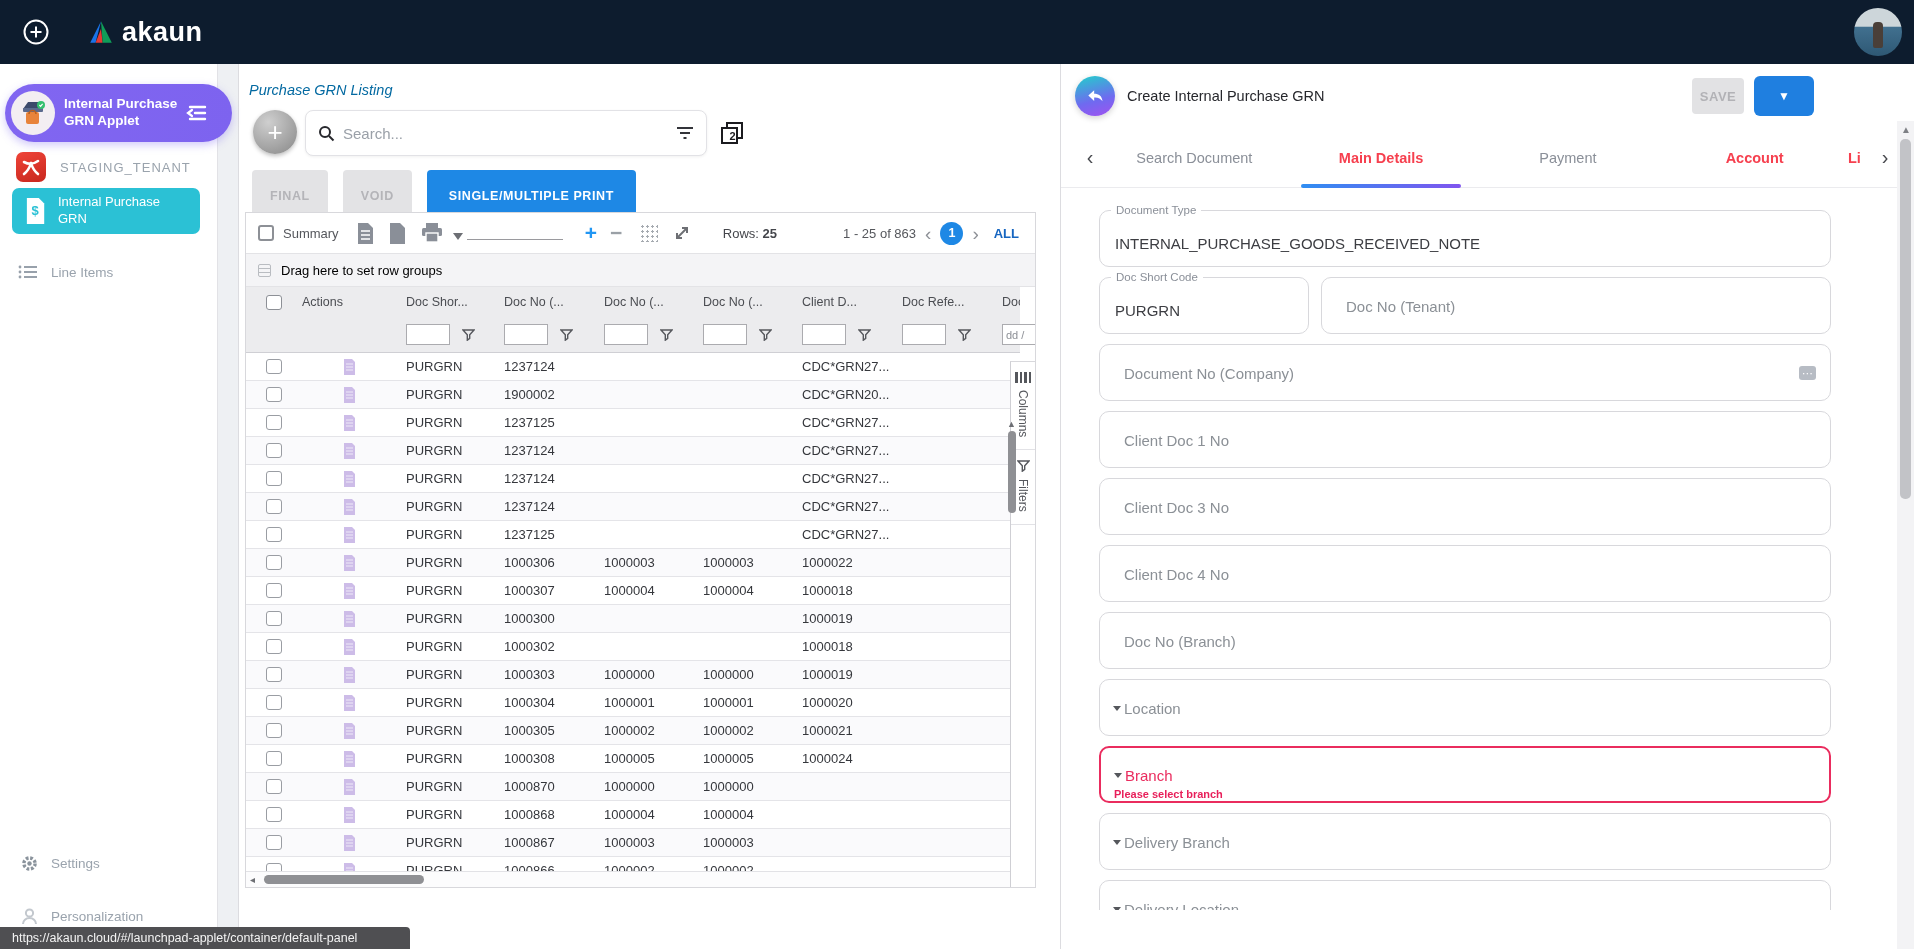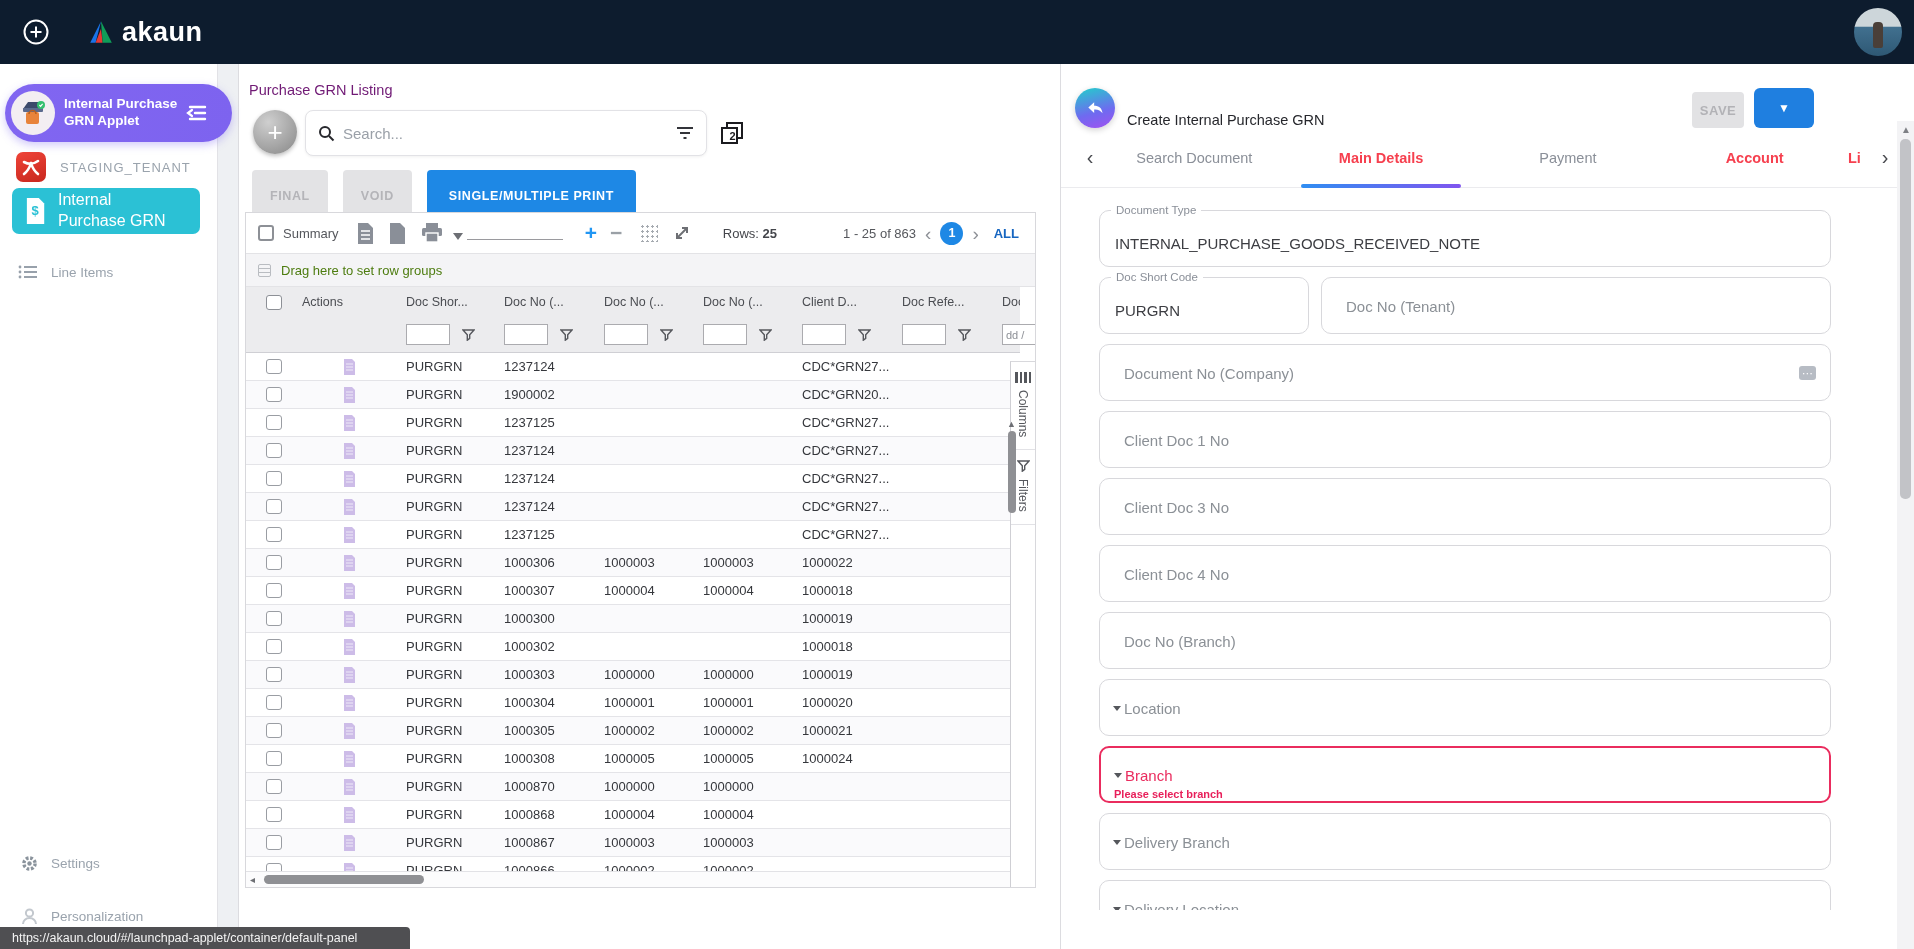--- a/index.html
+++ b/index.html
@@ -30,32 +30,32 @@
     background:linear-gradient(100deg,#8166f1,#7d63ef); display:flex; align-items:center;
     box-shadow:0 3px 8px rgba(120,100,240,.35); z-index:12; }
   .applet-avatar { width:44px; height:44px; border-radius:50%; background:#f3eef2; margin-left:6px; position:relative; flex:0 0 44px; }
   .applet-name { color:#fff; font-size:13.5px; font-weight:bold; line-height:1.25; margin-left:9px; width:118px; }
   .collapse-ic { margin-left:2px; }
   .tenant-row { position:absolute; left:16px; top:88px; display:flex; align-items:center; gap:14px; }
   .tenant-ic { width:30px; height:30px; border-radius:7px; background:linear-gradient(160deg,#ef4438,#c8271e); }
   .tenant-label { color:#9aa3ad; font-size:13px; letter-spacing:1px; }
   .nav-active { position:absolute; left:12px; top:124px; width:188px; height:46px; border-radius:7px;
     background:#2bc1d5; display:flex; align-items:center; gap:12px; padding-left:12px; }
-  .nav-active-label { color:#fff; font-size:16px; line-height:1.3; width:120px; }
+  .nav-active-label { color:#fff; font-size:13px; line-height:1.3; width:120px; }
   .nav-plain { position:absolute; left:18px; top:200px; display:flex; align-items:center; gap:13px; }
   .nav-plain-label { color:#9aa3ad; font-size:13.5px; }
   .side-foot { position:absolute; left:20px; display:flex; align-items:center; gap:12px; }
   .side-foot.settings { top:790px; }
   .side-foot.persona  { top:843px; }
   .side-foot-label { color:#9aa3ad; font-size:13.5px; }
 
   
   .listing { position:absolute; left:238px; top:64px; width:822px; height:885px; background:#fff;
     border-left:1px solid #dcdce0; }
-  .listing-title { position:absolute; left:10px; top:18px; font-size:14.5px; color:#701a75; }
+  .listing-title { position:absolute; left:10px; top:18px; font-size:14.5px; color:#0369a1;font-style:italic; }
   .add-btn { position:absolute; left:14px; top:46px; width:44px; height:44px; border-radius:50%;
     background:radial-gradient(circle at 35% 28%,#cfcfcf,#878787); border:none; color:#fff; font-size:26px;
     line-height:40px; box-shadow:0 2px 4px rgba(0,0,0,.25); }
   .search-box { position:absolute; left:66px; top:46px; width:402px; height:46px; border:1px solid #e2e2e6;
     border-radius:8px; background:#fff; box-shadow:0 1px 3px rgba(0,0,0,.06); display:flex; align-items:center; padding:0 12px; }
   .search-input { flex:1; border:none; outline:none; font-size:15px; color:#6d28d9; margin-left:8px;
     font-family:"Liberation Sans",sans-serif; }
   .search-input::placeholder { color:#9aa0a8; }
   .win2-ic { position:absolute; left:480px; top:56px; }
   .btn-row { position:absolute; left:13px; top:106px; display:flex; gap:15px; }
@@ -82,21 +82,21 @@
   .rows-info b { font-weight:bold; }
   .pager { display:flex; align-items:center; gap:9px; font-size:13px; color:#55575c; margin-right:4px; }
   .chev { color:#8d9096; font-size:19px; line-height:1; }
   .page-circle { width:23px; height:23px; border-radius:50%; background:#1e88e5; color:#fff; font-size:12.5px;
     font-weight:bold; display:flex; align-items:center; justify-content:center; }
   .all-link { color:#1565c0; font-weight:bold; font-size:13px; margin-left:6px; }
   .groupbar { height:34px; background:#f4f4f6; border-top:1px solid #e3e3e6; border-bottom:1px solid #e3e3e6;
     display:flex; align-items:center; padding:0 12px; gap:10px; }
   .grip-ic { width:13px; height:13px; border:1px solid #b9bcc1; border-radius:2px;
     background:linear-gradient(#b9bcc1 1px,transparent 1px); background-size:100% 4px; background-position:0 3px; }
-  .group-hint { font-size:13px; color:#4d7c0f; }
+  .group-hint { font-size:13px; color:#000000; }
 
   .gridline { display:grid; grid-template-columns:46px 104px 98px 100px 99px 99px 100px 100px 28px; width:774px; }
   .thead { background:#ececee; height:30px; align-items:center; }
   .th { font-size:12.5px; color:#4b4d52; padding-left:10px; white-space:nowrap; overflow:hidden; }
   .th-cb { display:flex; justify-content:center; }
   .th-cb .cb { width:15px; height:15px; border-width:1.5px; }
   .tfilter { background:#ececee; height:36px; align-items:center; border-bottom:1px solid #cfcfd4; }
   .tf { display:flex; align-items:center; gap:12px; padding-left:10px; }
   .tf .f-text { width:44px; height:21px; border:1px solid #ababaf; background:#fff; }
   .tf .f-date { width:34px; height:21px; border:1px solid #ababaf; background:#fff; font-size:11px; color:#555;
@@ -127,21 +127,21 @@
     border-left:1px solid #cfcfd4; border-top:1px solid #d8d8dc; }
   .strip-tab { display:flex; flex-direction:column; align-items:center; padding:10px 0 12px;
     border-bottom:1px solid #e2e2e6; gap:7px; }
   .strip-label { writing-mode:vertical-rl; font-size:12px; color:#55575c; }
   .colbars { display:flex; gap:2px; }
   .colbars i { width:2.5px; height:11px; background:#55575c; display:block; }
 
   
   .detail { position:absolute; left:1060px; top:64px; width:854px; height:885px; background:#fff;
     border-left:1px solid #dcdce0; }
-  .detail-header { height:64px; display:flex; align-items:flex-end; padding:0 100px 0 14px; }
+  .detail-header { height:64px; display:flex; align-items:center; padding:0 100px 0 14px; }
   .back-btn { width:40px; height:40px; border-radius:50%; border:none;
     background:linear-gradient(165deg,#27c8ce 5%,#6f6af0 60%,#a152f0 100%);
     display:flex; align-items:center; justify-content:center; box-shadow:0 2px 6px rgba(0,0,0,.18); }
   .detail-title { font-size:14.5px; color:#26272c; margin-left:12px; }
   .save-btn { margin-left:auto; width:52px; height:36px; border:none; border-radius:4px; background:#e2e2e4;
     color:#b2b2b6; font-weight:bold; font-size:13px; letter-spacing:.5px; font-family:"Liberation Sans",sans-serif; }
   .caret-btn { margin-left:10px; width:60px; height:40px; border:none; border-radius:6px; background:#1f7fe0;
     color:#fff; font-size:12px; }
   .tabsbar { height:60px; display:flex; align-items:center; padding:0 18px; border-bottom:1px solid #ebebee;
     position:relative; }

